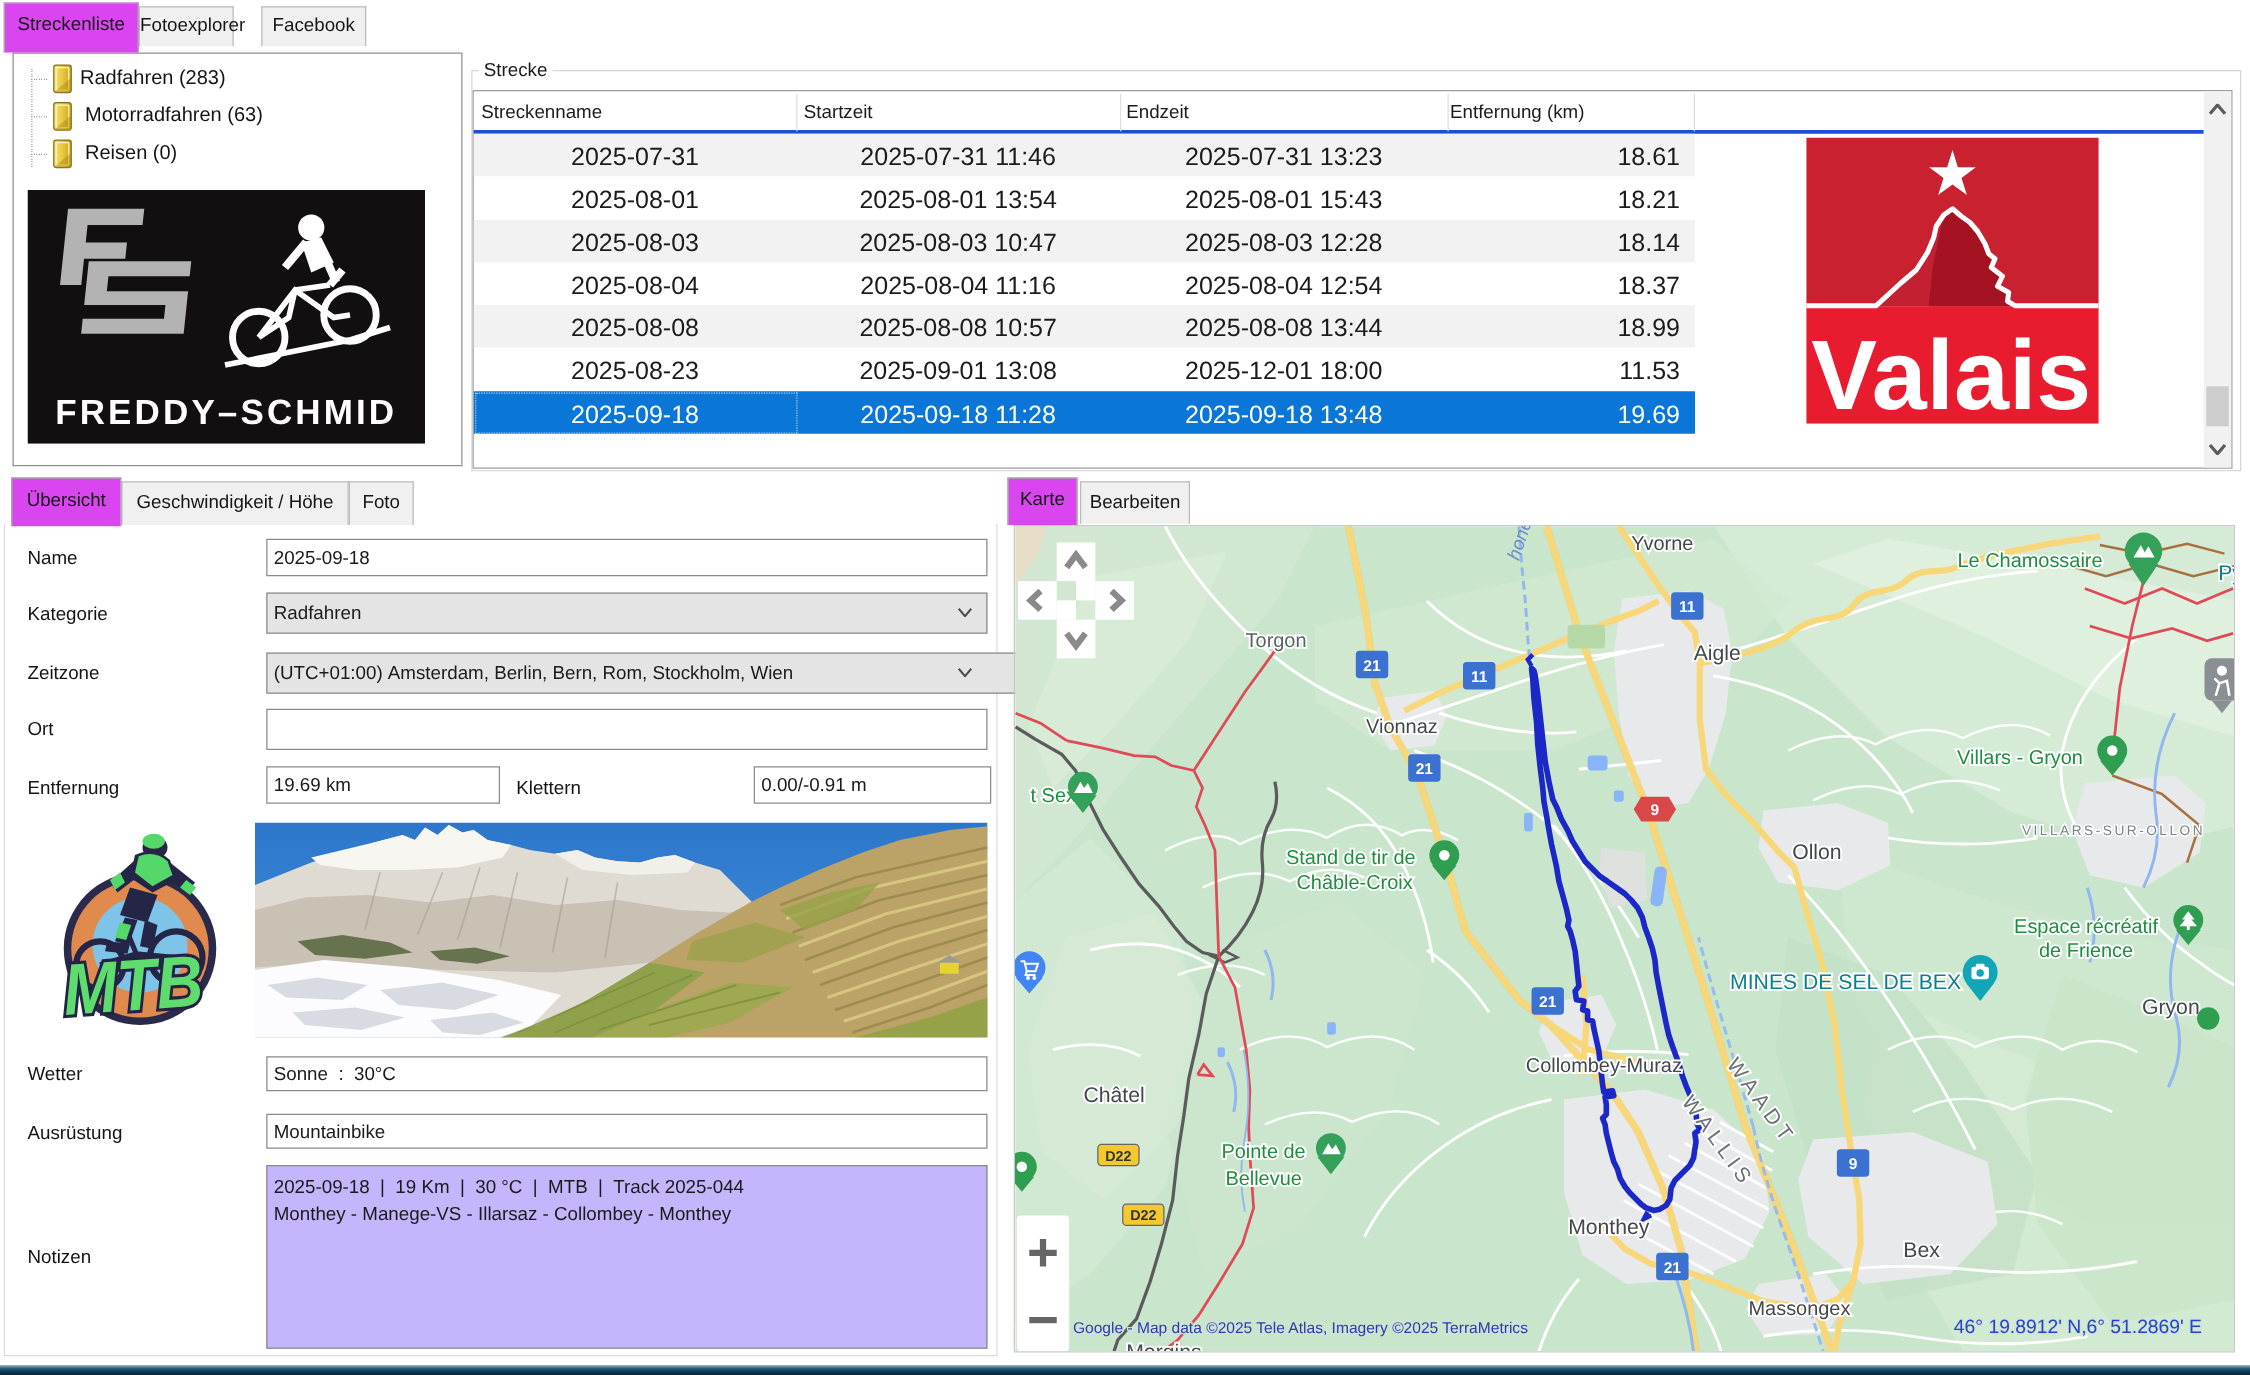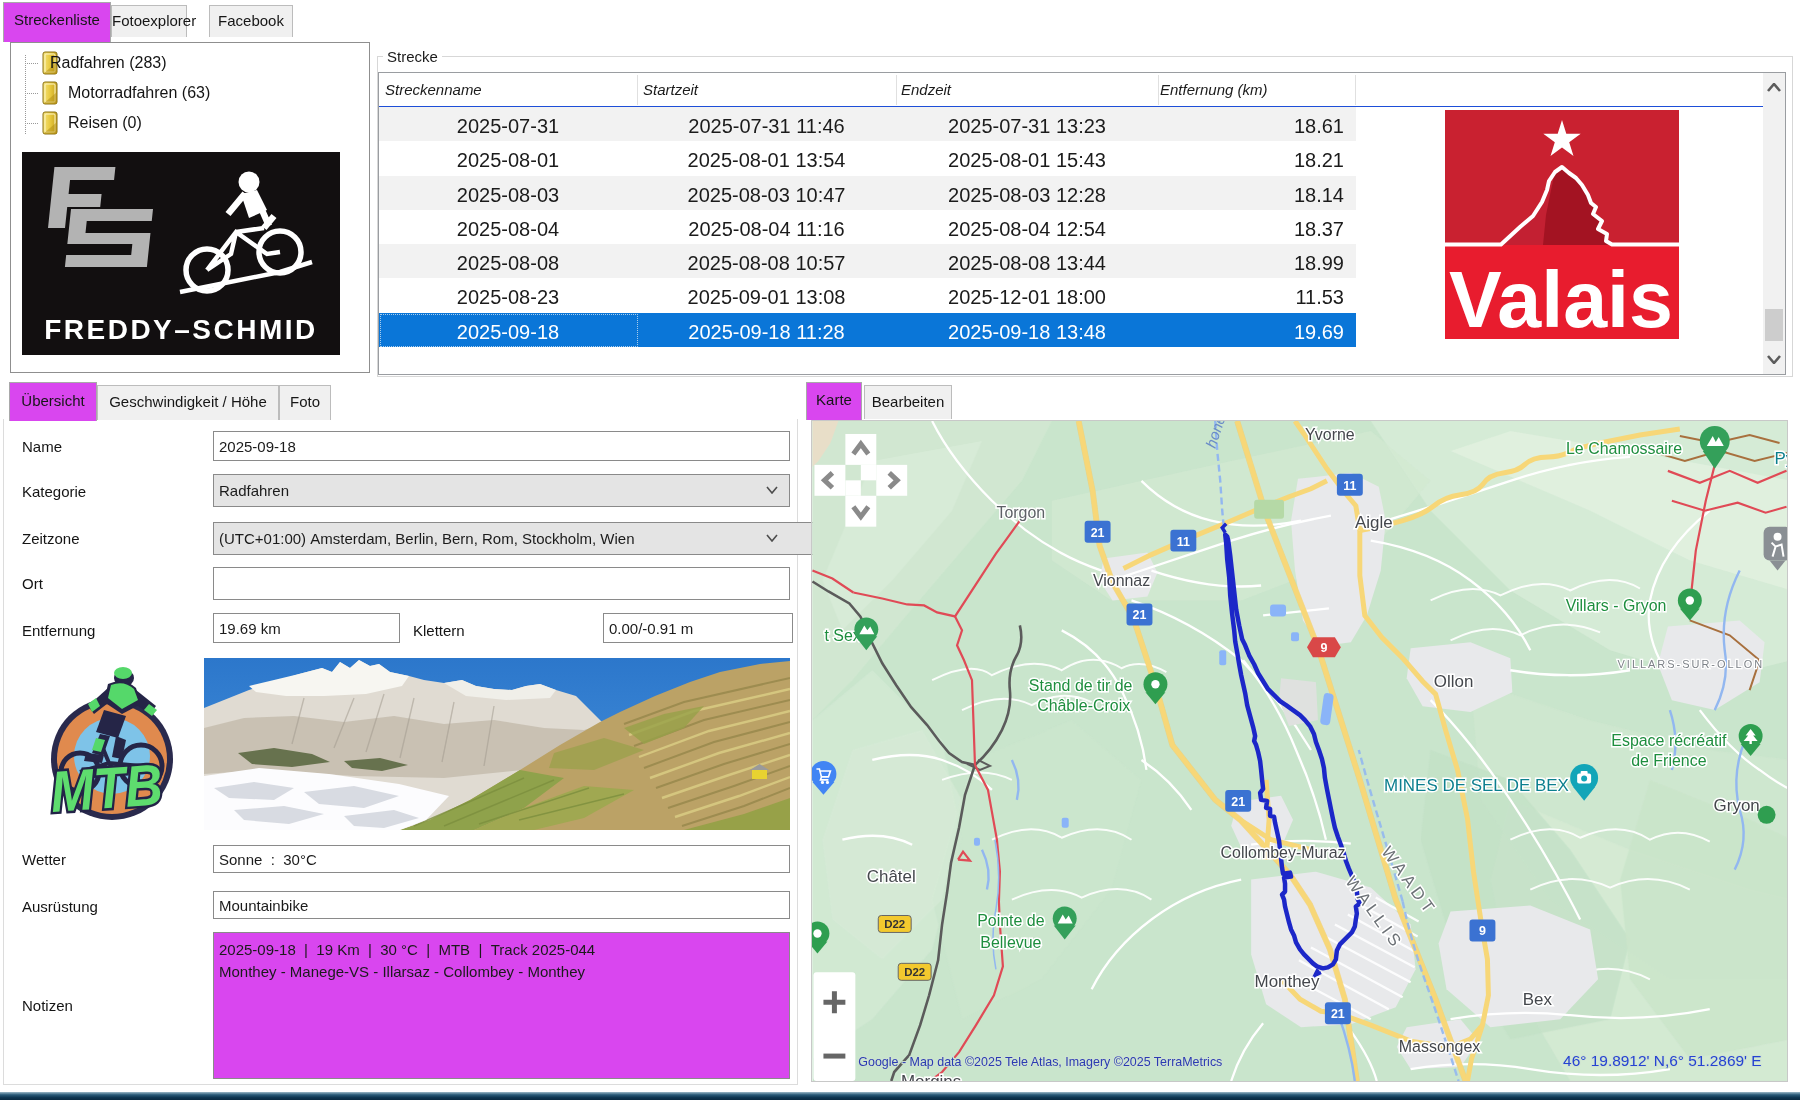--- a/index.html
+++ b/index.html
@@ -42,21 +42,21 @@
       <rect x="5" y="4" width="10" height="18" rx="1" fill="none" stroke="#fdf6c8" stroke-width="1"></rect>
       <path d="M3 24 L17 24 L17 12 Z" fill="#b08c12" opacity="0.5"></path>
     </g>
   </svg>
   <svg class="abs" style="left:40px; top:80px;" width="22" height="26" viewBox="0 0 22 26">
       <use href="#folderico"></use>
     </svg>
   <svg class="abs" style="left:40px; top:110px;" width="22" height="26" viewBox="0 0 22 26">
       <use href="#folderico"></use>
     </svg>
-  <div class="lbl" style="left:50px; top:54px; font-size:16px;">Radfahren (283)</div>
+  <div class="lbl" style="left:64px; top:54px; font-size:16px;">Radfahren (283)</div>
   <div class="lbl" style="left:68px; top:84px; font-size:16px;">Motorradfahren (63)</div>
   <div class="lbl" style="left:68px; top:114px; font-size:16px;">Reisen (0)</div>
 
   <svg class="abs" style="left:22px; top:152px;" width="318" height="203" viewBox="0 0 318 203">
     <rect x="0" y="0" width="318" height="203" fill="#120f10"></rect>
 
     <g fill="#b3b3b3" transform="skewX(-6) translate(12,0)">
       <path d="M22 15 L83 15 L83 28 L39 28 L39 42 L72 42 L72 55 L39 55 L39 76 L22 76 Z"></path>
 
       <path d="M43 57 L125 57 L125 69 L60 69 L60 81 L125 81 L125 115 L43 115 L43 103 L108 103 L108 92 L43 92 Z"></path>
@@ -75,21 +75,21 @@
     <text x="159" y="187" font-size="28" font-weight="bold" fill="#fff" text-anchor="middle" font-family="Liberation Sans, sans-serif" letter-spacing="2.5">FREDDY–SCHMID</text>
   </svg>
 </div>
 
 <div class="abs" style="left:377px; top:56px; width:1416px; height:321px; border:1px solid #d7d7d7;"></div>
 <div class="abs" style="left:383px; top:48px; padding:0 4px; background:#fff; font-size:15px;">Strecke</div>
 <div id="table">
 
   <div class="abs" style="left:378px; top:72px; width:1408px; height:303px; background:#fff; border:1px solid #9a9da1;"></div>
 
-  <div class="abs" style="left:379px; top:73px; width:1384px; height:34px; border-bottom:1px solid #1d4ed8; font-size:15px;font-style:italic;">
+  <div class="abs" style="left:379px; top:73px; width:1384px; height:34px; border-bottom:3px solid #1d4ed8; font-size:15px;">
     <div class="abs" style="left:6px; top:8px;">Streckenname</div>
     <div class="abs" style="left:264px; top:8px;">Startzeit</div>
     <div class="abs" style="left:522px; top:8px;">Endzeit</div>
     <div class="abs" style="left:781px; top:8px;">Entfernung (km)</div>
     <div class="abs" style="left:258px; top:2px; width:1px; height:30px; background:#e0e0e0;"></div>
     <div class="abs" style="left:517px; top:2px; width:1px; height:30px; background:#e0e0e0;"></div>
     <div class="abs" style="left:779px; top:2px; width:1px; height:30px; background:#e0e0e0;"></div>
     <div class="abs" style="left:976px; top:2px; width:1px; height:30px; background:#e0e0e0;"></div>
   </div>
 
@@ -204,21 +204,21 @@
   <div class="lbl" style="left:413px; top:622px;">Klettern</div>
   <div class="inp" style="left:603px; top:613px; width:190px; height:30px;">0.00/-0.91 m</div>
 
   <div class="lbl" style="left:22px; top:851px;">Wetter</div>
   <div class="inp" style="left:213px; top:845px; width:577px; height:28px;">Sonne&nbsp;&nbsp;:&nbsp;&nbsp;30°C</div>
 
   <div class="lbl" style="left:22px; top:898px;">Ausrüstung</div>
   <div class="inp" style="left:213px; top:891px; width:577px; height:28px;">Mountainbike</div>
 
   <div class="lbl" style="left:22px; top:997px;">Notizen</div>
-  <div class="abs" style="left:213px; top:932px; width:577px; height:147px; background:#d946ef; border:1px solid #8a8a8a; font-size:15px; padding:6px 0 0 5px; line-height:22px;">2025-09-18&nbsp; | &nbsp;19 Km&nbsp; | &nbsp;30 °C&nbsp; | &nbsp;MTB&nbsp; | &nbsp;Track 2025-044<br>Monthey - Manege-VS - Illarsaz - Collombey - Monthey</div>
+  <div class="abs" style="left:213px; top:932px; width:577px; height:147px; background:#c4b5fd; border:1px solid #8a8a8a; font-size:15px; padding:6px 0 0 5px; line-height:22px;">2025-09-18&nbsp; | &nbsp;19 Km&nbsp; | &nbsp;30 °C&nbsp; | &nbsp;MTB&nbsp; | &nbsp;Track 2025-044<br>Monthey - Manege-VS - Illarsaz - Collombey - Monthey</div>
 </div>
 
 <svg id="mtb" class="abs" style="left:42px; top:662px;" width="146" height="162" viewBox="0 0 146 162">
 
   <circle cx="70" cy="97" r="61" fill="#2a2a4d"></circle>
   <circle cx="70" cy="97" r="55" fill="#e08a4e"></circle>
   <circle cx="70" cy="94" r="38" fill="#7ec3e8"></circle>
 
   <g stroke="#252547" fill="none" stroke-width="5">
     <circle cx="38" cy="110" r="19"></circle>

